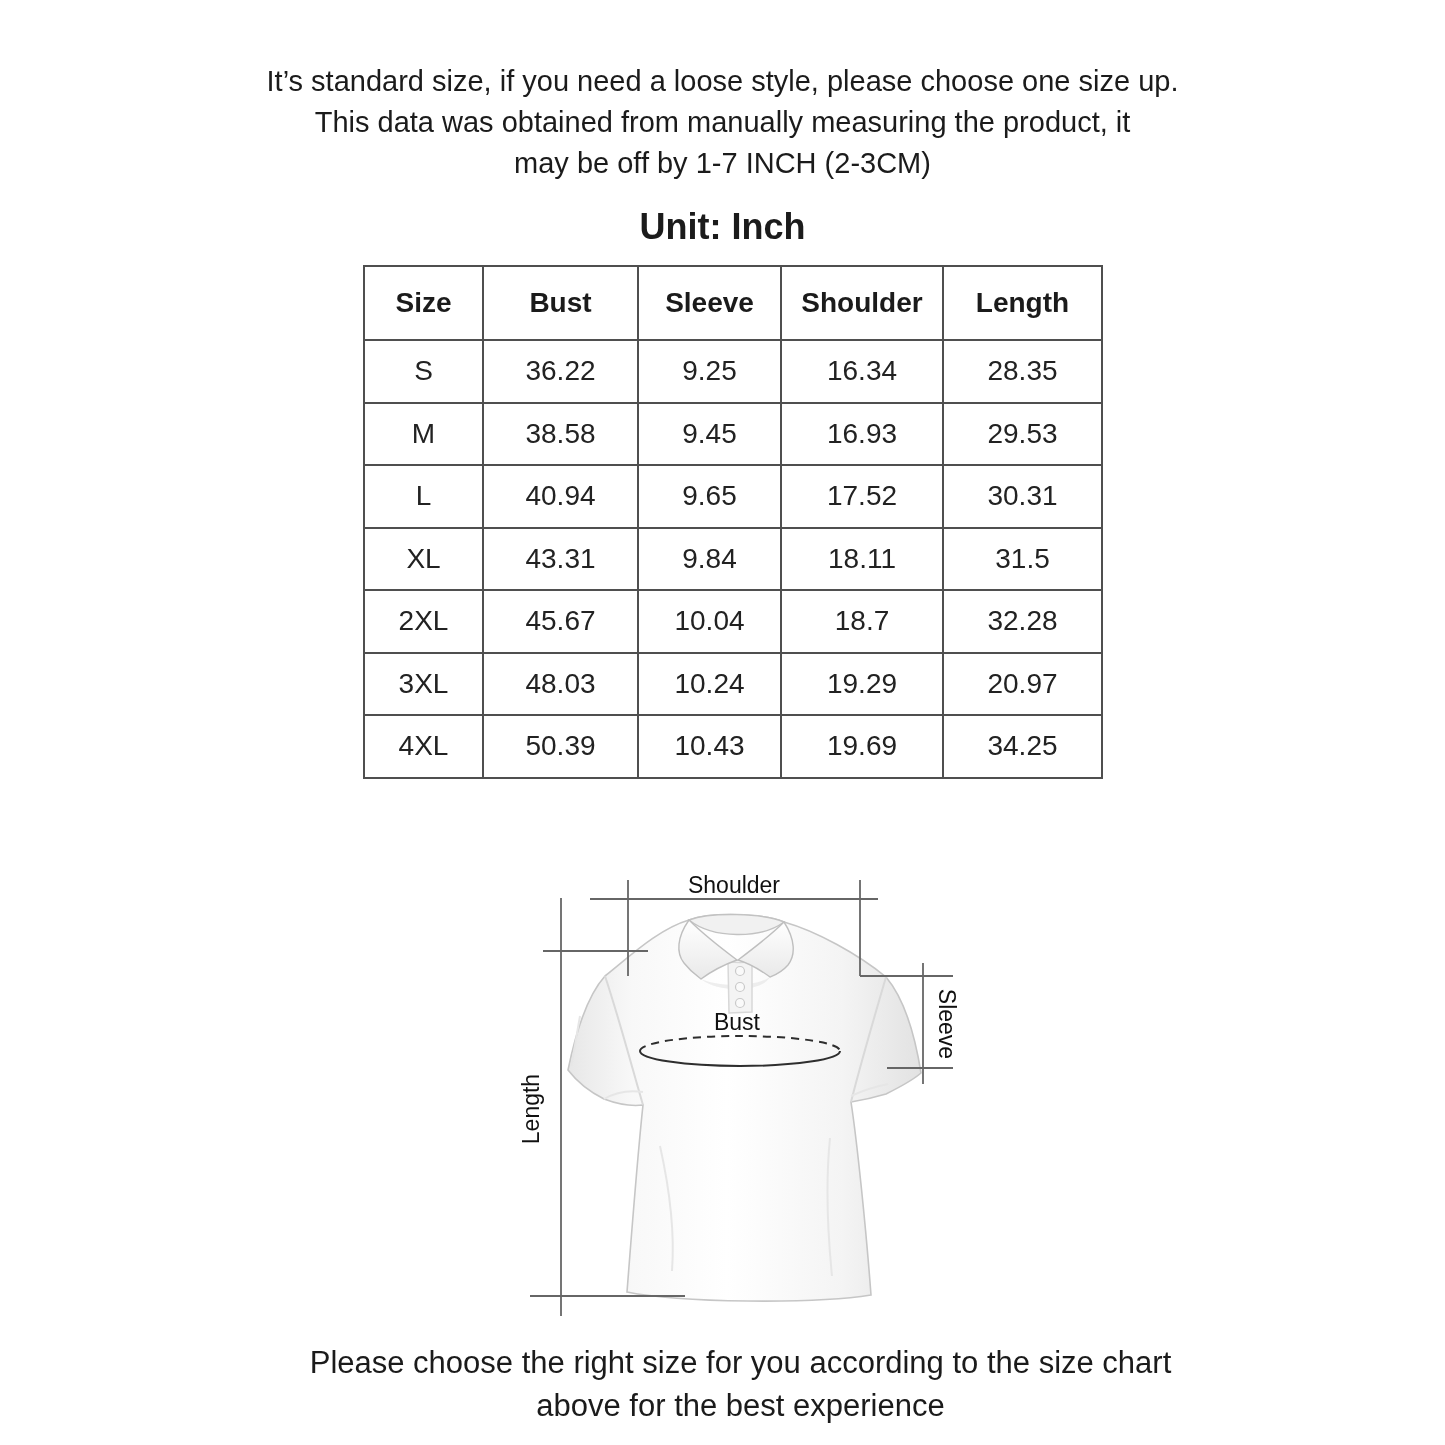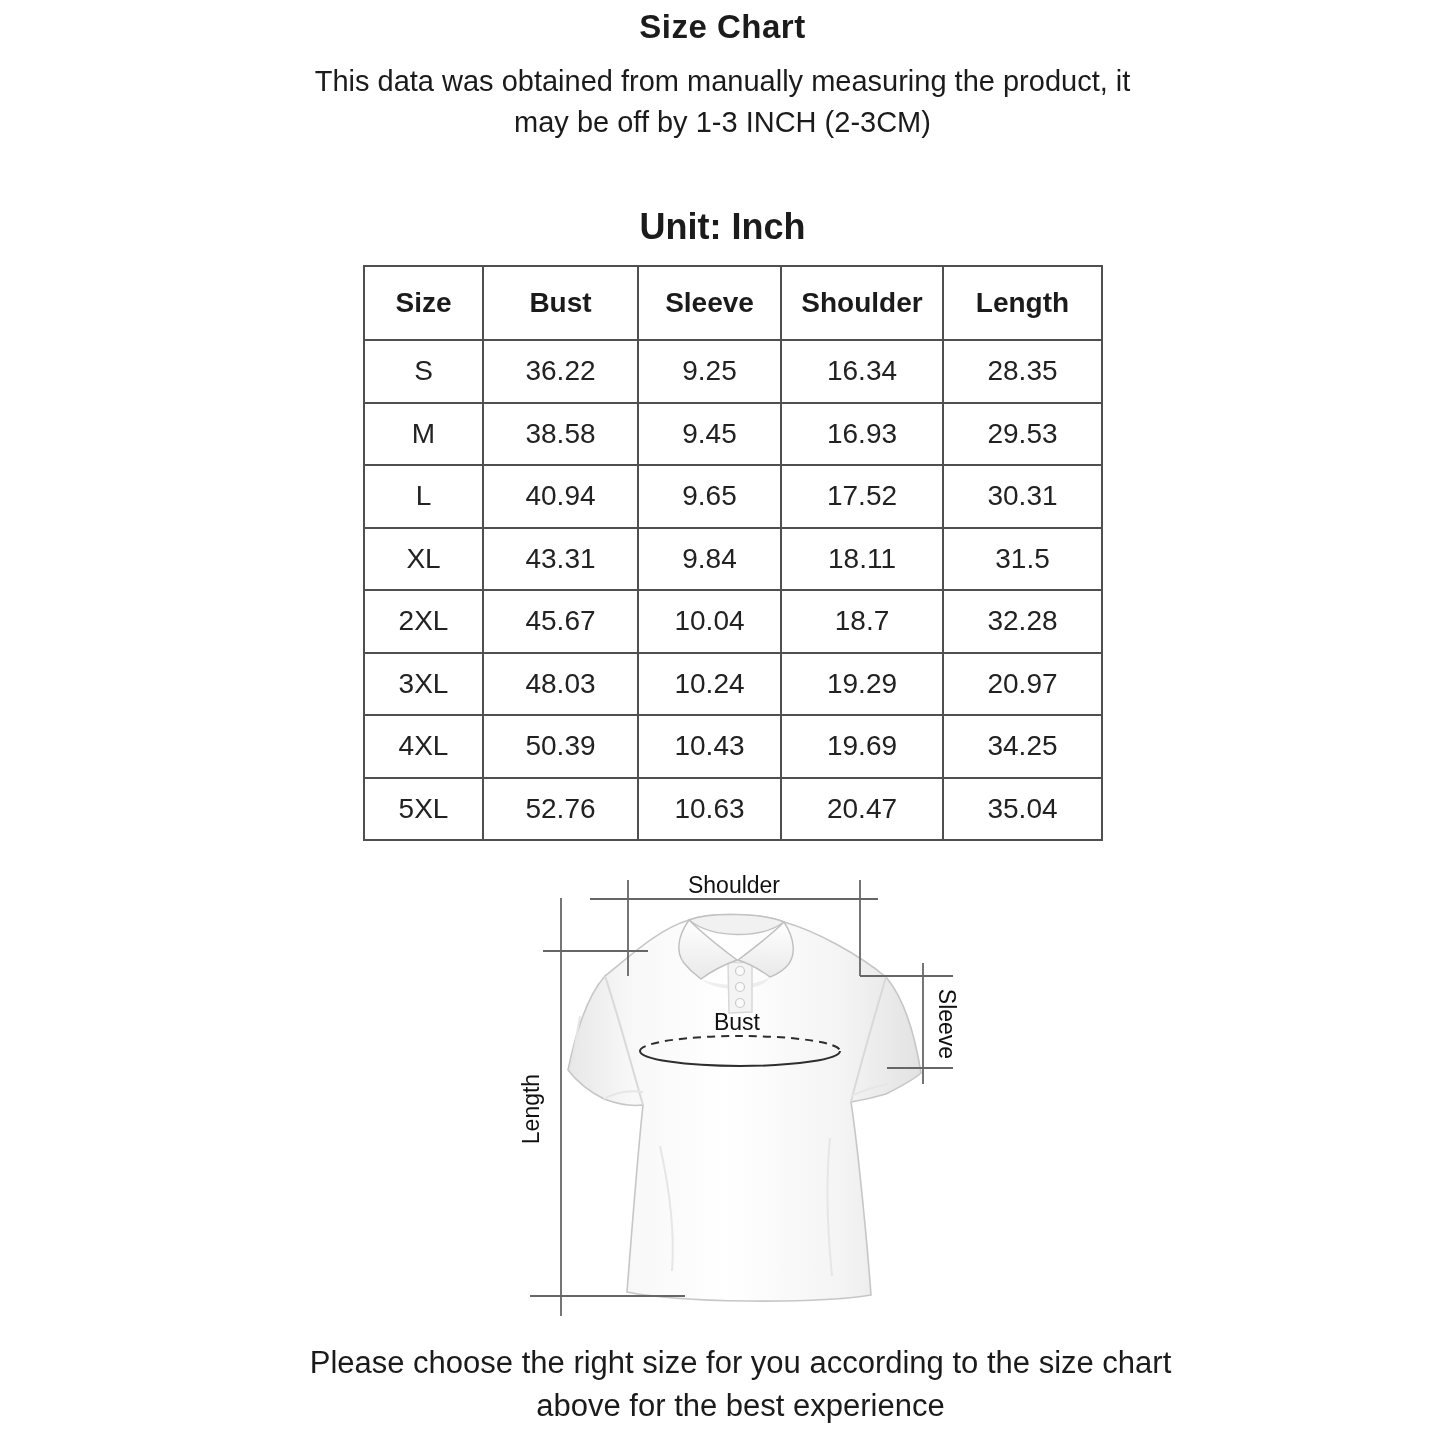--- a/index.html
+++ b/index.html
@@ -86,25 +86,25 @@
     font-size: 23px;
   }
   svg .seam { stroke: #d9d9d9; stroke-width: 2; fill: none; }
   svg .wrinkle { stroke: #e6e6e6; stroke-width: 2; fill: none; }
 </style>
 </head>
 <body>
 
 <div class="canvas">
 
-  <div class="page-title">Size Chart</div>
 
   <div class="intro">
+    <div>It’s standard size, if you need a loose style, please choose one size up.</div>
     <div>This data was obtained from manually measuring the product, it</div>
-    <div>may be off by 1-3 INCH (2-3CM)</div>
+    <div>may be off by 1-7 INCH (2-3CM)</div>
   </div>
 
   <div class="unit-label">Unit: Inch</div>
 
   <table class="size-table">
     <thead>
       <tr>
           <th>Size</th>
           <th>Bust</th>
           <th>Sleeve</th>
@@ -154,27 +154,20 @@
           <td>10.24</td>
           <td>19.29</td>
           <td>20.97</td>
         </tr>
         <tr>
           <td>4XL</td>
           <td>50.39</td>
           <td>10.43</td>
           <td>19.69</td>
           <td>34.25</td>
-        </tr>
-        <tr>
-          <td>5XL</td>
-          <td>52.76</td>
-          <td>10.63</td>
-          <td>20.47</td>
-          <td>35.04</td>
         </tr>
       </tbody>
   </table>
 
   <div class="figure">
     <svg width="500" height="464" viewBox="0 0 500 464" xmlns="http://www.w3.org/2000/svg">
       <defs>
         <linearGradient id="gBody" x1="0" y1="0" x2="1" y2="0">
           <stop offset="0" stop-color="#e7e7e7"></stop>
           <stop offset="0.18" stop-color="#f8f8f8"></stop>

